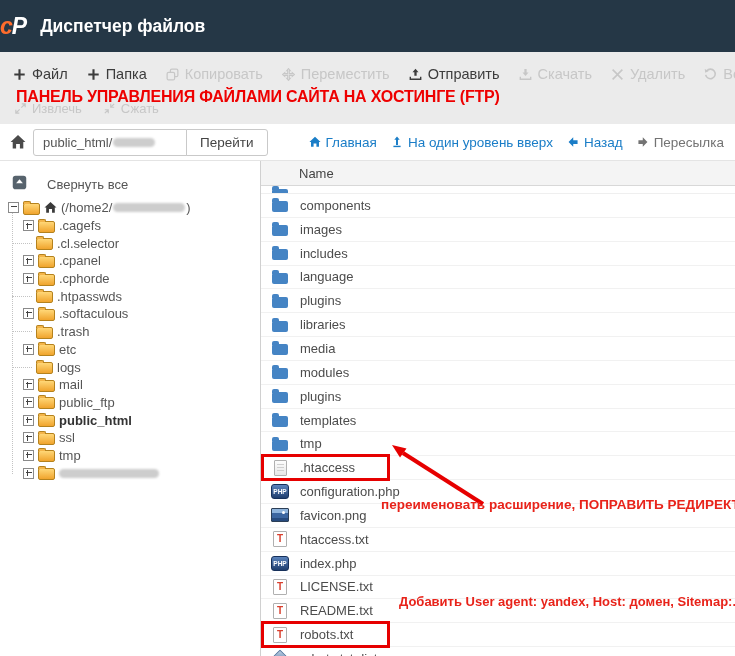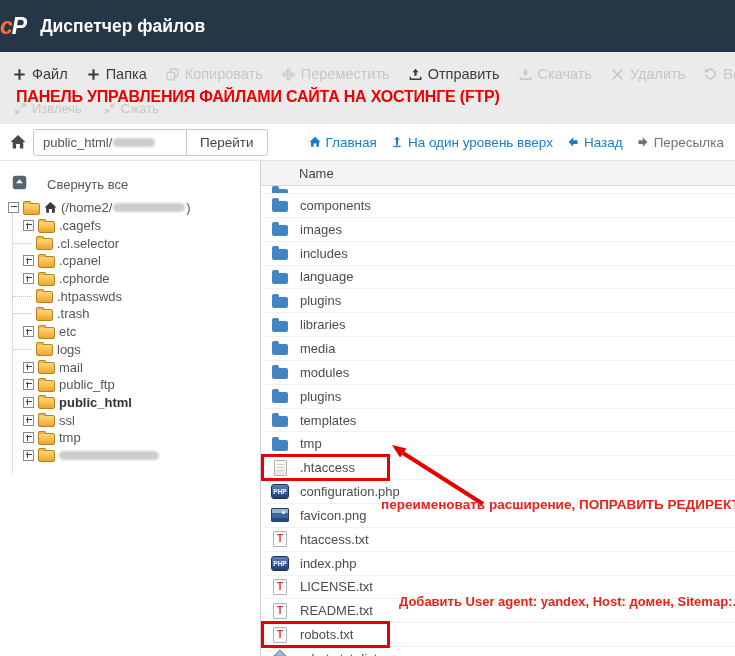--- a/index.html
+++ b/index.html
@@ -281,20 +281,25 @@
             <span class="exp plus"></span>
             <span class="tf"></span>
             <span class="lbl">.cphorde</span>
           </div>
           <div class="tree-row lvl1">
             <span class="stub"></span>
             <span class="tf"></span>
             <span class="lbl">.htpasswds</span>
           </div>
           <div class="tree-row lvl1">
+            <span class="exp plus"></span>
+            <span class="tf"></span>
+            <span class="lbl">.softaculous</span>
+          </div>
+          <div class="tree-row lvl1">
             <span class="stub"></span>
             <span class="tf"></span>
             <span class="lbl">.trash</span>
           </div>
           <div class="tree-row lvl1">
             <span class="exp plus"></span>
             <span class="tf"></span>
             <span class="lbl">etc</span>
           </div>
           <div class="tree-row lvl1">

